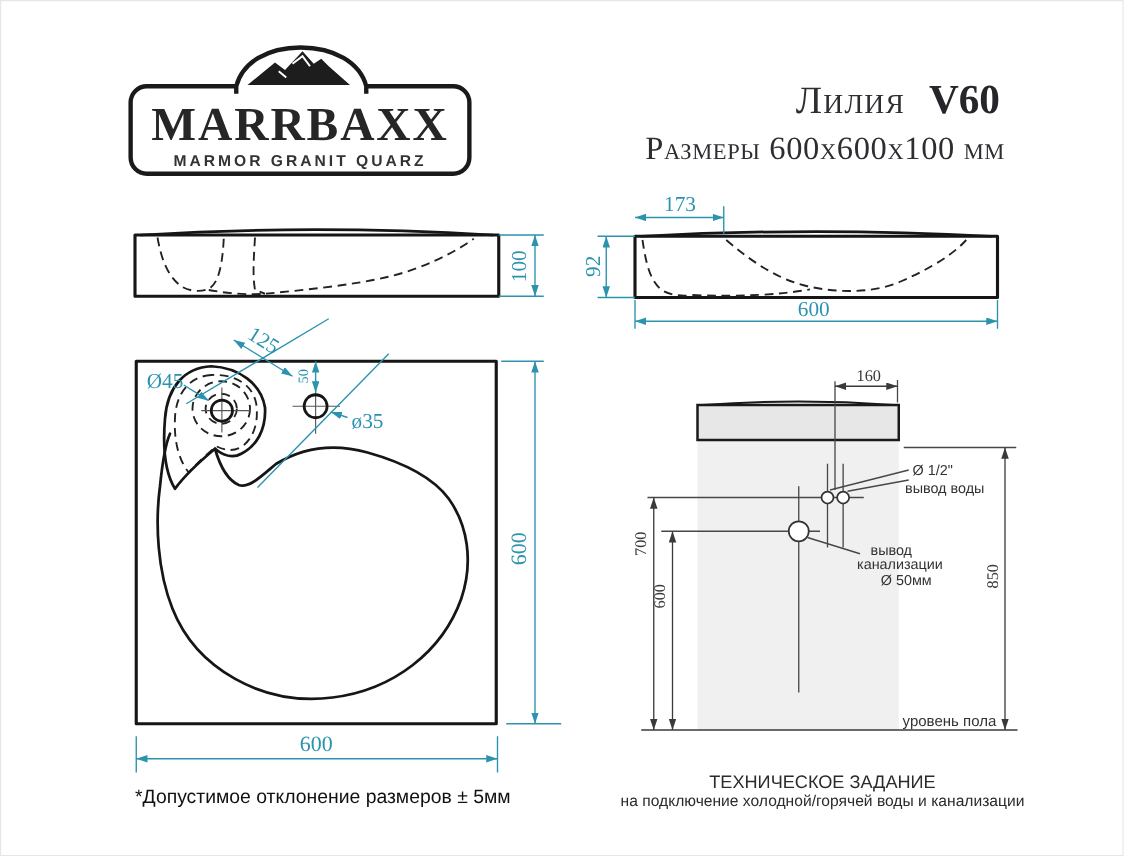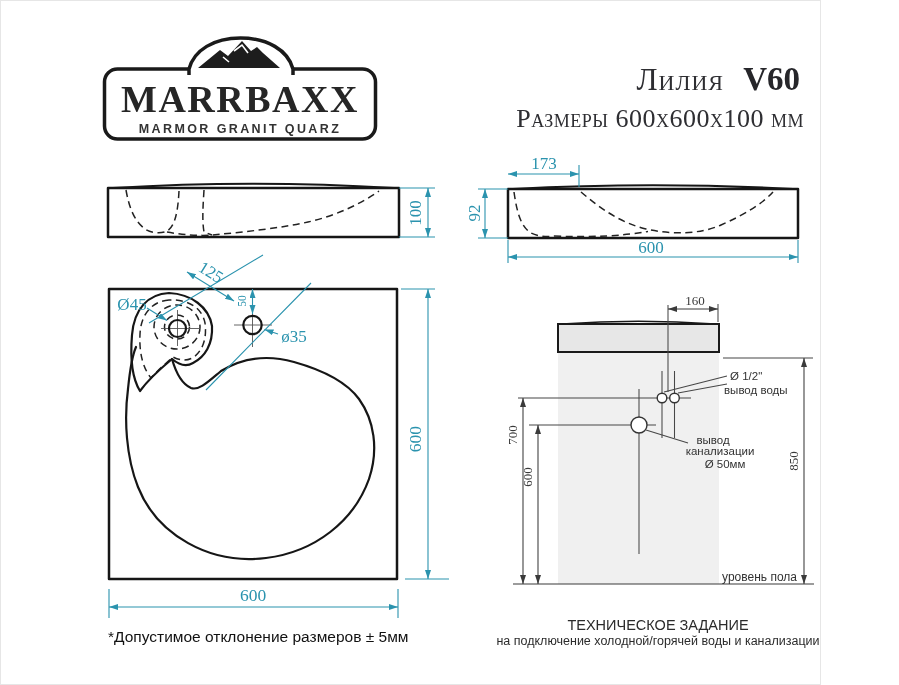--- a/index.html
+++ b/index.html
@@ -1,16 +1,16 @@
 <!DOCTYPE html>
 <html><head>
 <meta charset="utf-8">
 <style>
   html,body{margin:0;padding:0;background:#fff;}
-  .page{position:relative;width:821px;height:685px;background:#fff;border:1px solid #e6e6e6;box-sizing:border-box;
+  .page{position:relative;width:899px;height:685px;background:#fff;border:1px solid #e6e6e6;box-sizing:border-box;
         font-family:"Liberation Serif", serif;overflow:hidden;}
   svg{position:absolute;left:0;top:0;}
   text{user-select:none;}
   .dim-teal{fill:#2b93ae;font-family:"Liberation Serif", serif;}
   .dim-dark{fill:#3a3a3a;font-family:"Liberation Serif", serif;}
   .lbl-dark{fill:#333;font-family:"Liberation Sans", sans-serif;}
   .sc{font-variant:small-caps;}
   .thick{stroke:#161616;stroke-width:2.5;fill:none;stroke-linecap:round;stroke-linejoin:round;}
   .mid{stroke:#161616;stroke-width:2.2;fill:none;stroke-linecap:round;stroke-linejoin:round;}
   .dash{stroke:#222;stroke-width:1.5;fill:none;stroke-dasharray:7 4.5;stroke-linecap:butt;}

